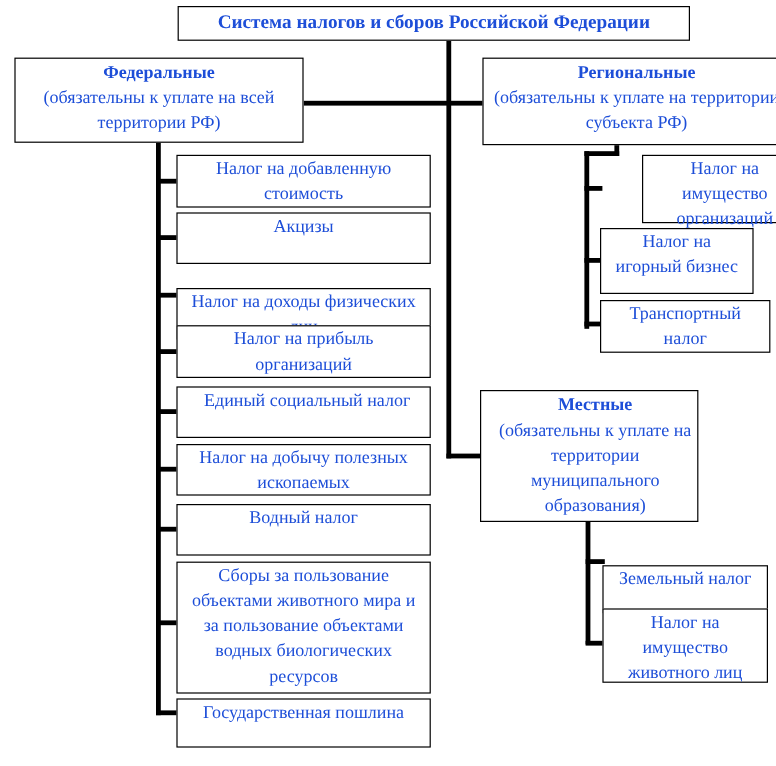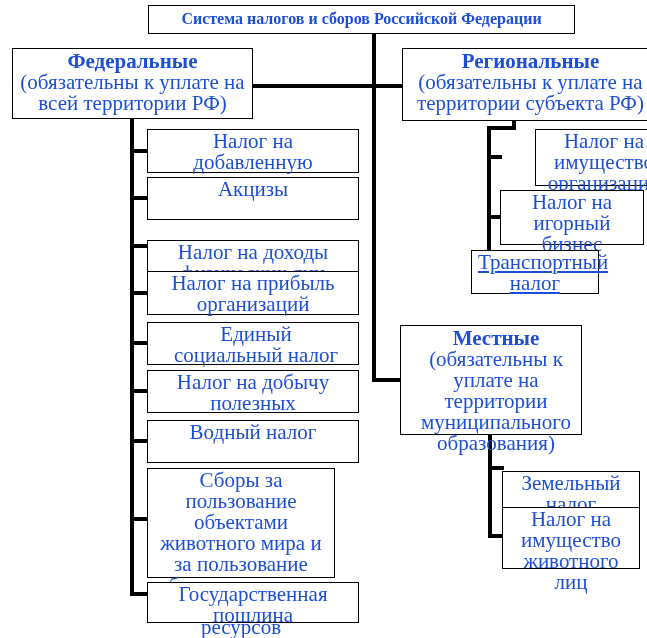--- a/index.html
+++ b/index.html
@@ -12,21 +12,21 @@
     color: #1d4ed8;
     overflow: hidden;
   }
   .line { position: absolute; background: #000000; }
   .box {
     position: absolute;
     box-sizing: border-box;
     border: 1.5px solid #000000;
     background: #ffffff;
     text-align: center;
-    font-size: 21px;
+    font-size: 15px;
     line-height: 21px;
   }
   .title-box {
     font-weight: bold;
     font-size: 16px;
     line-height: 26px;
     padding: 0 4px;
   }
   .hdr-box { padding: 2px 4px; }
   .loc-hdr { padding: 2px 2px; }
@@ -82,23 +82,23 @@
     <div>(обязательны к уплате на территории муниципального образования)</div>
   </div>
 
   <div class="box f-item" style="left:147px; top:129px; width:212px; height:44px;">Налог на добавленную стоимость</div>
   <div class="box f-item" style="left:147px; top:177px; width:212px; height:43px;">Акцизы</div>
   <div class="box f-item" style="left:147px; top:240px; width:212px; height:43px;">Налог на доходы физических лиц</div>
   <div class="box f-item" style="left:147px; top:271px; width:212px; height:44px;">Налог на прибыль организаций</div>
   <div class="box f-item" style="left:147px; top:322px; width:212px; height:43px;padding-left:16px;">Единый социальный налог</div>
   <div class="box f-item" style="left:147px; top:370px; width:212px; height:43px;">Налог на добычу полезных ископаемых</div>
   <div class="box f-item" style="left:147px; top:420px; width:212px; height:43px;">Водный налог</div>
-  <div class="box f-item" style="left:147px; top:468px; width:188px; height:110px;">Сборы за пользование объектами животного мира и за пользование объектами водных биологических ресурсов</div>
+  <div class="box f-item" style="left:147px; top:468px; width:212px; height:110px;">Сборы за пользование объектами животного мира и за пользование объектами водных биологических ресурсов</div>
   <div class="box f-item" style="left:147px; top:582px; width:212px; height:41px;">Государственная пошлина</div>
 
   <div class="box r-item" style="left:500px; top:129px; width:138px; height:57px;margin-left:35px;">Налог на имущество организаций</div>
-  <div class="box r-item" style="left:500px; top:190px; width:144px; height:55px;">Налог на игорный бизнес</div>
-  <div class="box r-item" style="left:471px; top:250px; width:128px; height:44px;text-decoration:underline;">Транспортный налог</div>
+  <div class="box r-item" style="left:500px; top:190px; width:128px; height:55px;">Налог на игорный бизнес</div>
+  <div class="box r-item" style="left:500px; top:250px; width:142px; height:44px;">Транспортный налог</div>
 
   <div class="box r-item" style="left:502px; top:448px; width:138px; height:40px;margin-top:23px;">Земельный налог</div>
   <div class="box r-item" style="left:502px; top:507px; width:138px; height:62px;">Налог на имущество животного лиц</div>
 
 </div>
 
 </body></html>

